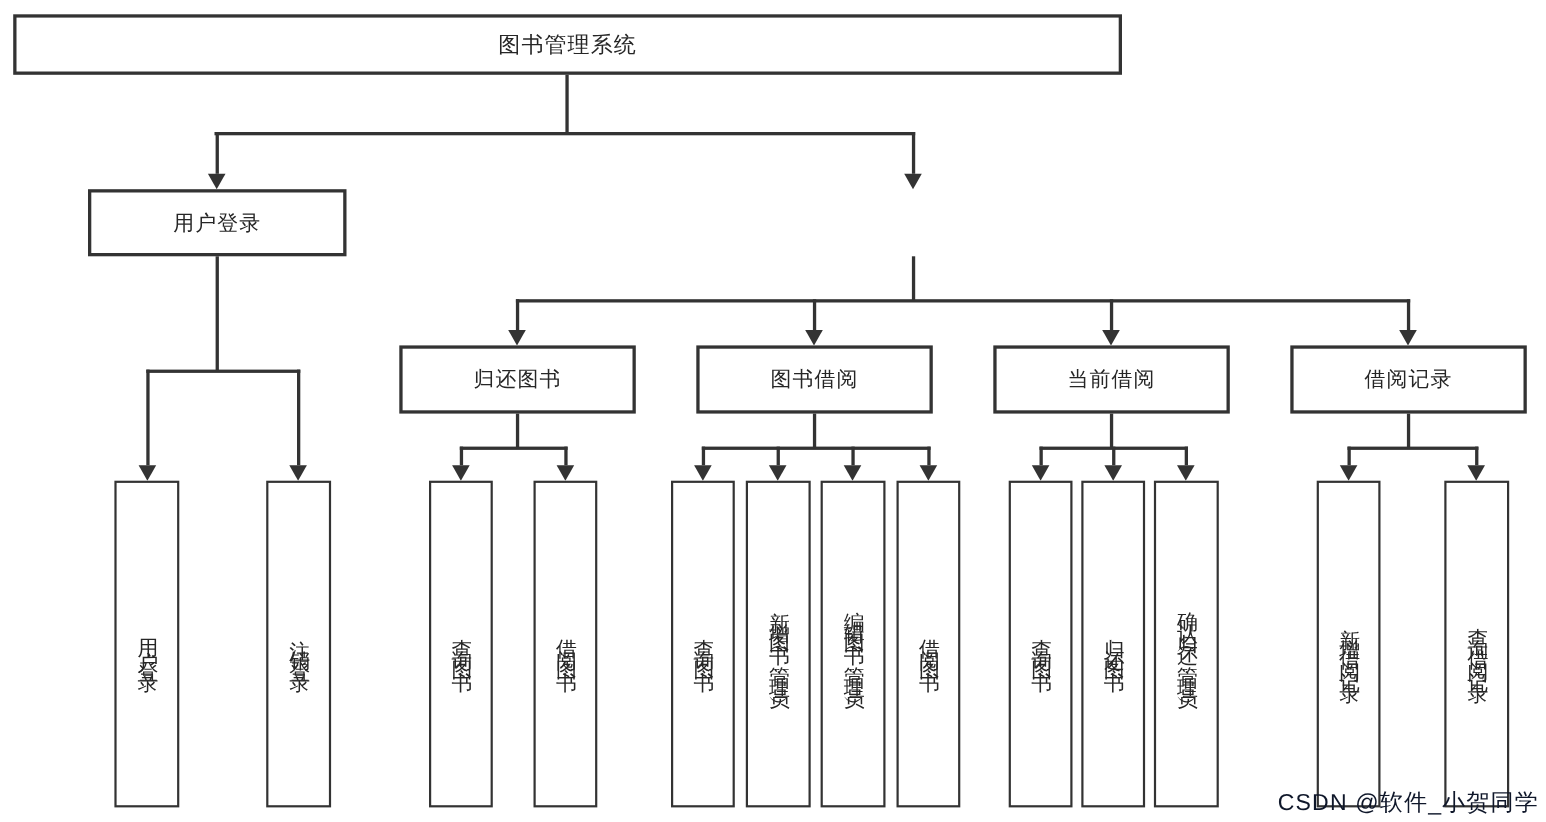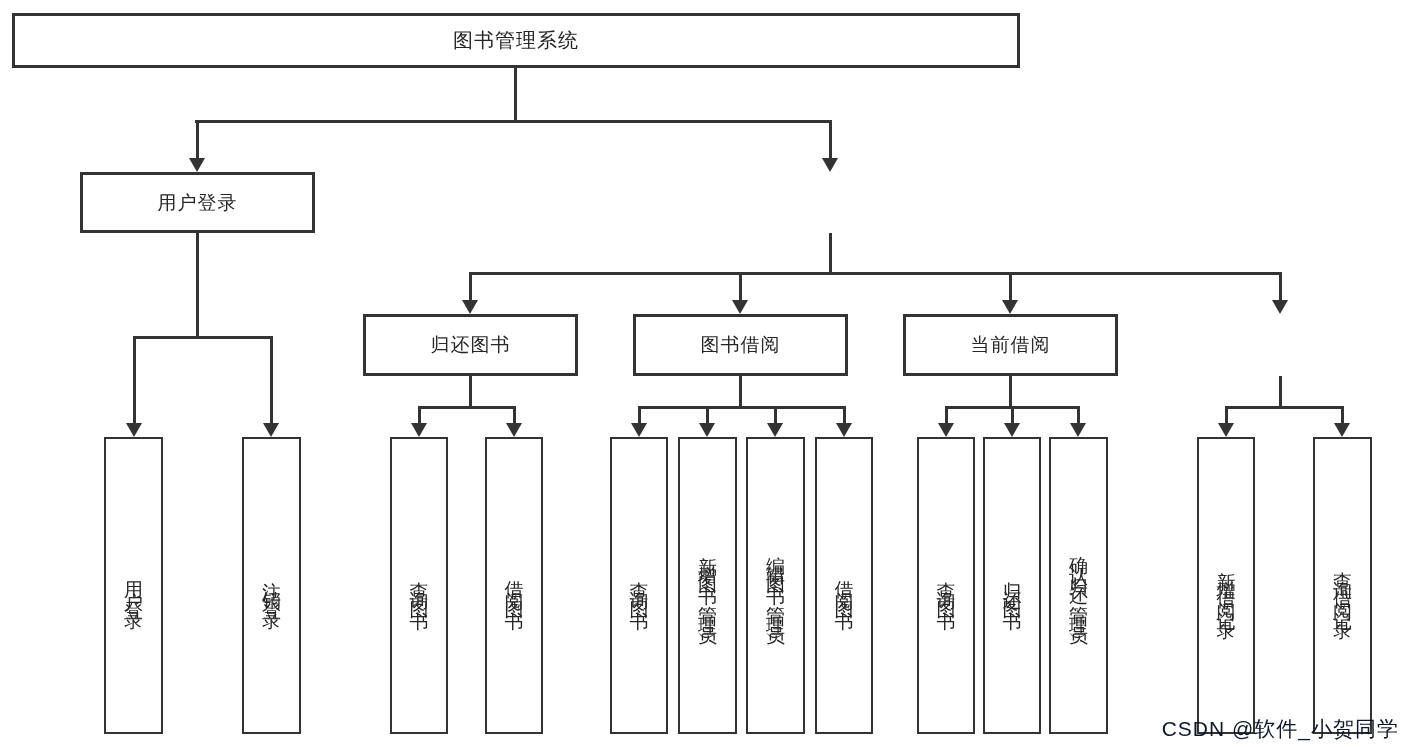--- a/index.html
+++ b/index.html
@@ -91,20 +91,23 @@
 
   <div class="box" style="left:363px; top:314px; width:215px; height:62px;">
     <span>归还图书</span>
   </div>
   <div class="box" style="left:903px; top:314px; width:215px; height:62px;">
     <span>当前借阅</span>
   </div>
   <div class="box" style="left:633px; top:314px; width:215px; height:62px;">
     <span>图书借阅</span>
   </div>
+  <div class="box" style="left:1173px; top:314px; width:215px; height:62px;">
+    <span>借阅记录</span>
+  </div>
 
   <div class="vl" style="left:468.5px; top:376px; height:31px;"></div>
   <div class="hl" style="left:417.5px; top:406px; width:98px;"></div>
   <div class="vl" style="left:417.5px; top:406px; height:17px;"></div>
   <div class="ar" style="left:411px; top:423px;"></div>
   <div class="vl" style="left:512.5px; top:406px; height:17px;"></div>
   <div class="ar" style="left:506px; top:423px;"></div>
 
   <div class="vl" style="left:738.5px; top:376px; height:31px;"></div>
   <div class="hl" style="left:637.5px; top:406px; width:208px;"></div>

